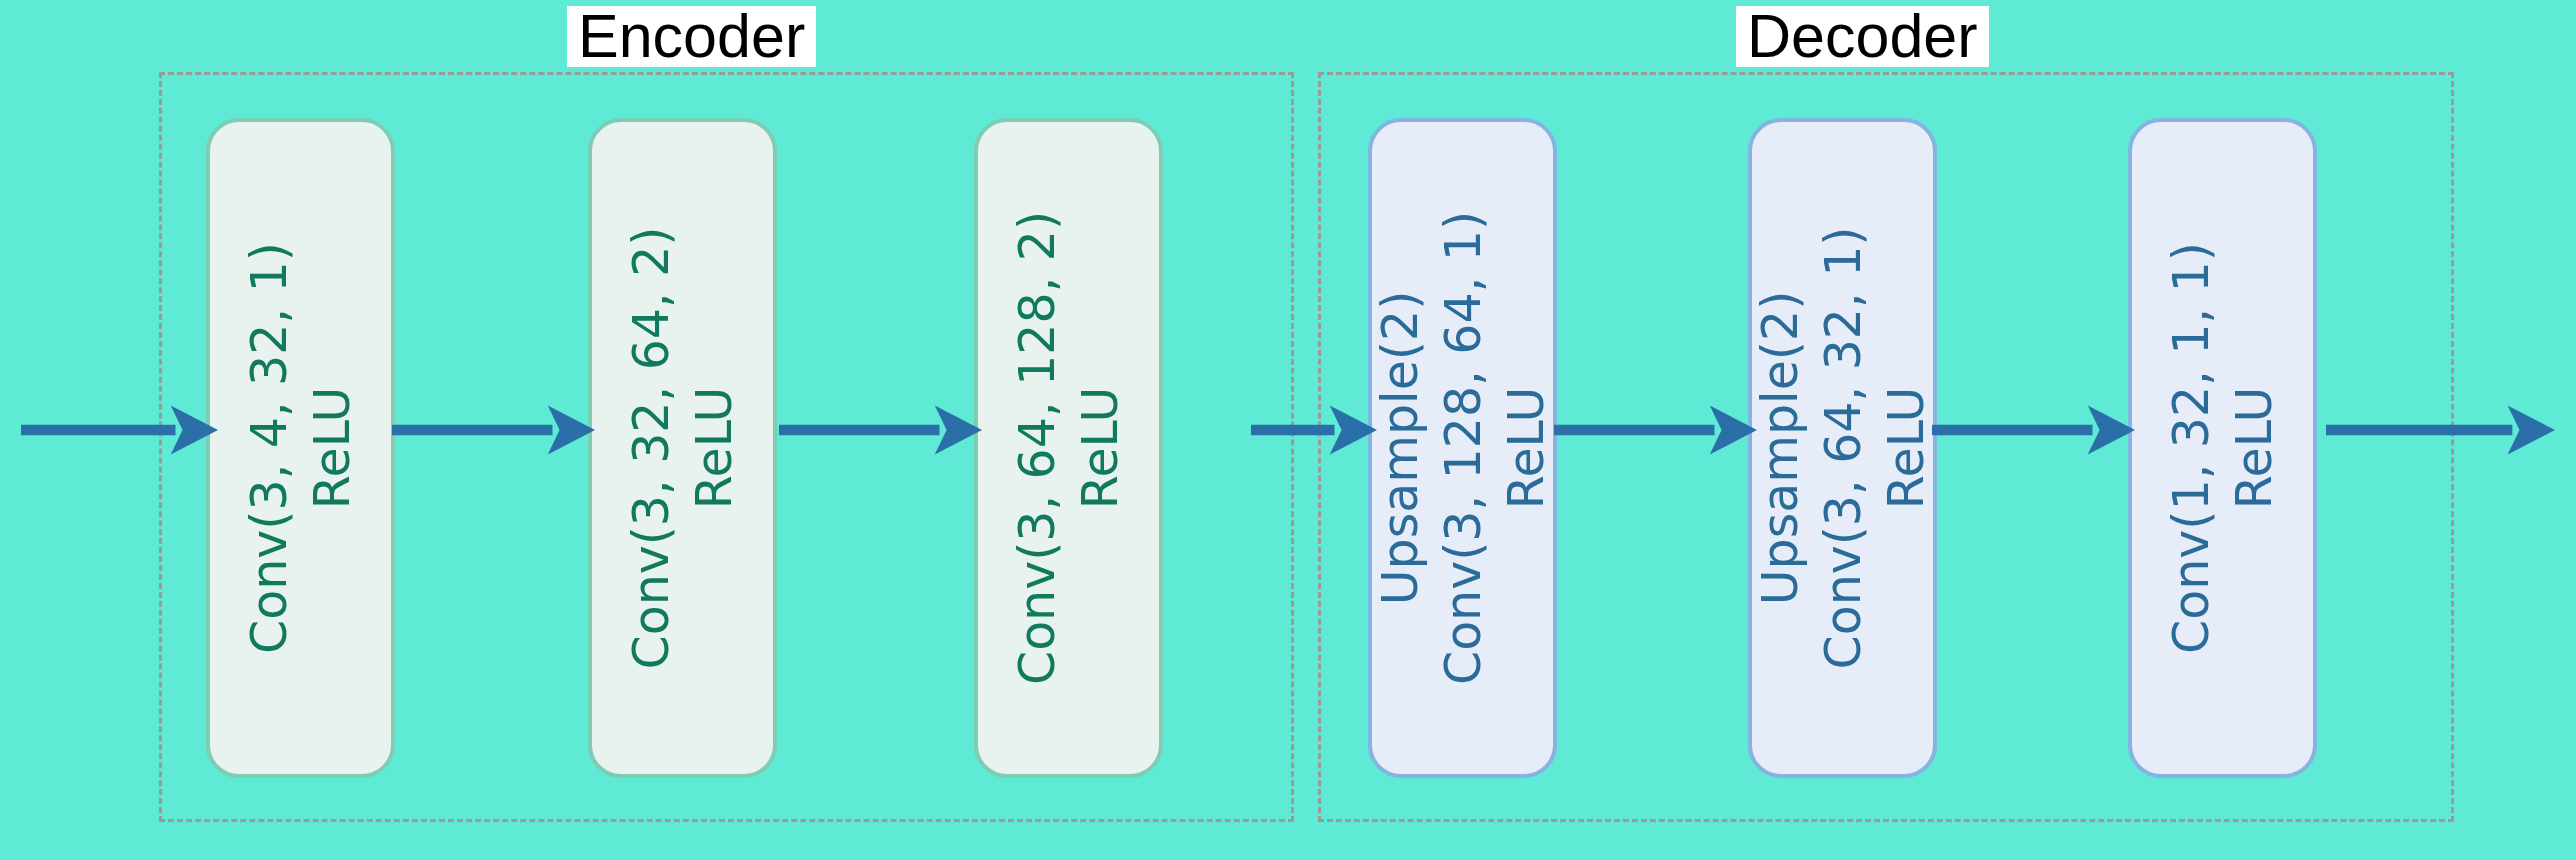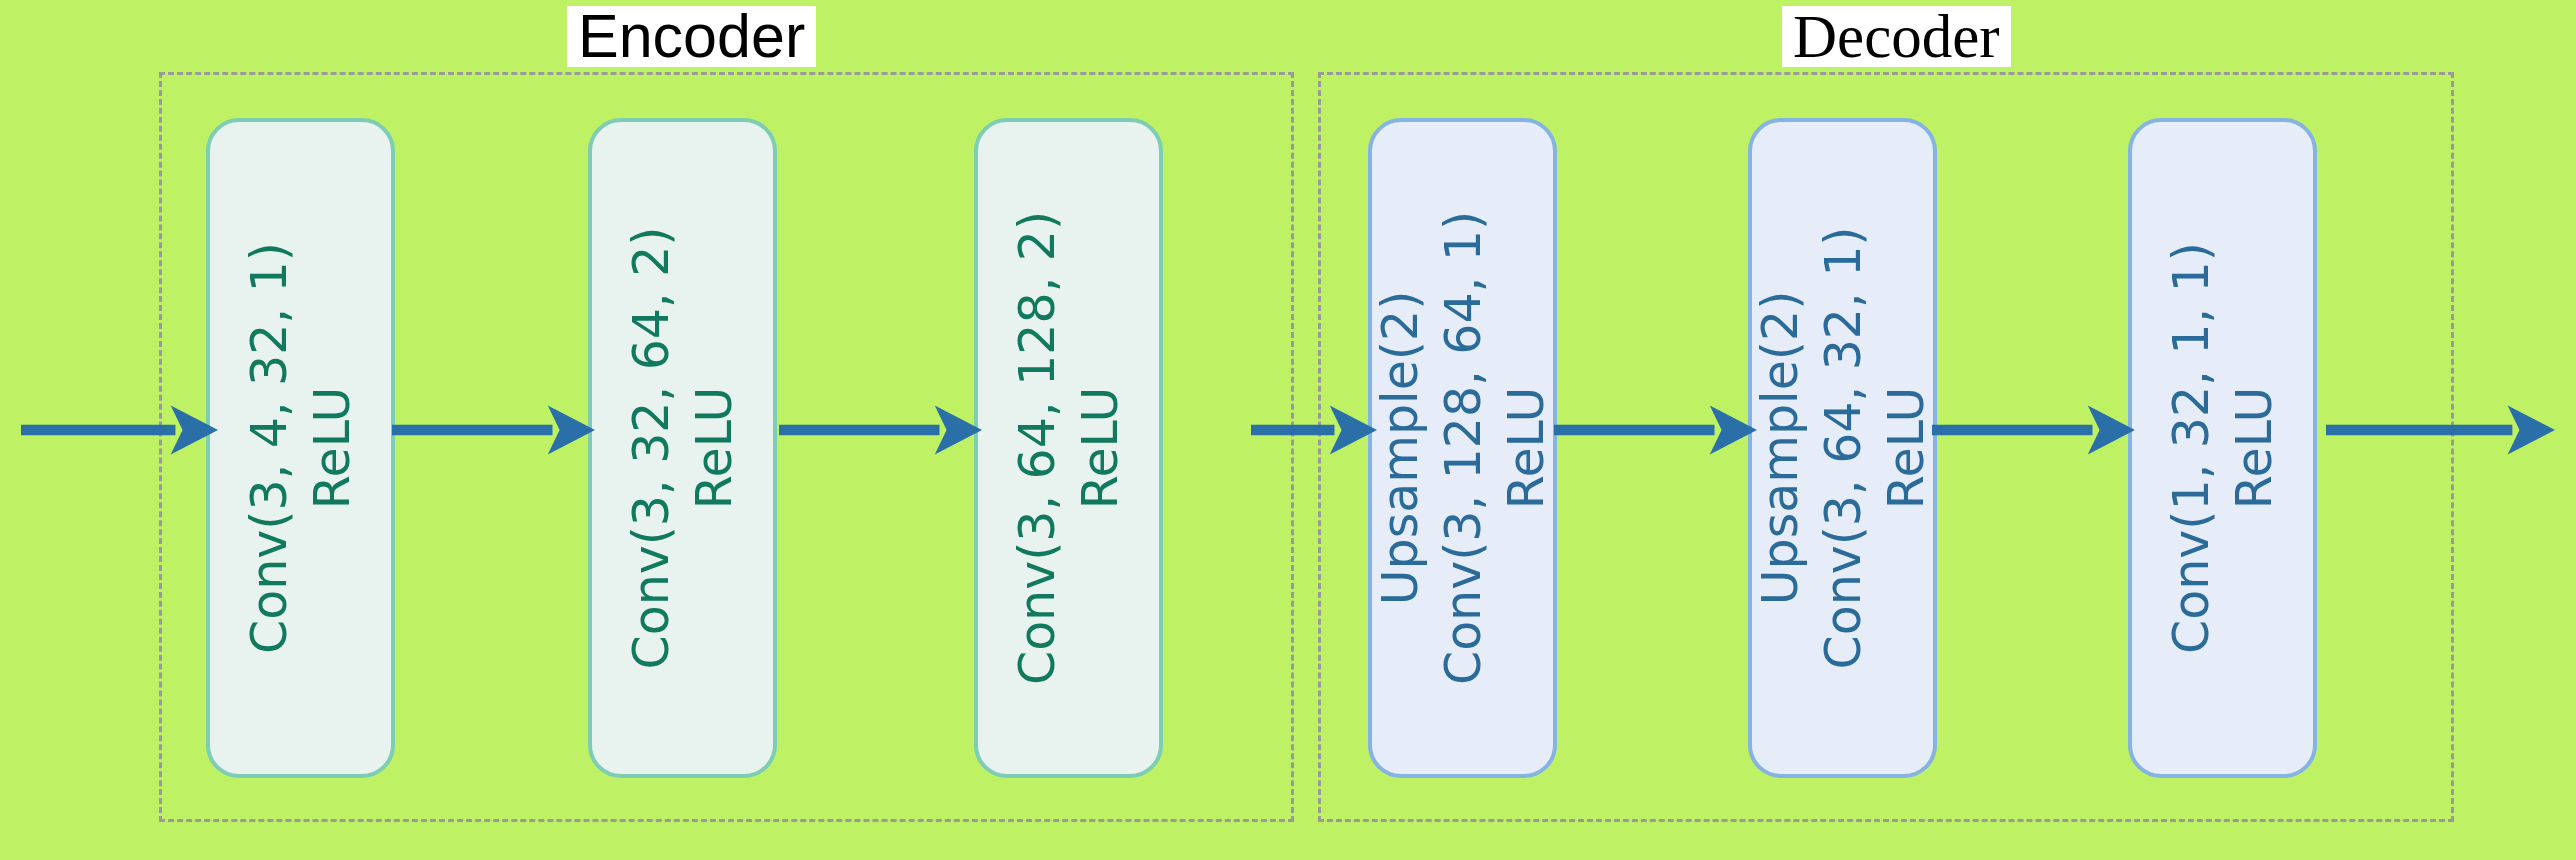--- a/index.html
+++ b/index.html
@@ -11,21 +11,21 @@
     width: 2576px;
     height: 861px;
     font-family: "DejaVu Sans", sans-serif;
     overflow: hidden;
   }
 
   #canvas {
     position: relative;
     width: 2576px;
     height: 861px;
-    background: #bef264;
+    background: #5eead4;
   }
 
   
   .group-box {
     position: absolute;
     box-sizing: border-box;
     border: 3.9px dashed #9a9a9a;
     background: transparent;
   }
   #group-encoder {
@@ -49,23 +49,22 @@
     font-family: "Liberation Sans", sans-serif;
     white-space: nowrap;
     background: #ffffff;
     padding: 0 11px;
   }
   #title-encoder {
     left: 567px;
     top: 6.3px;
   }
   #title-decoder {
-    left: 1782px;
+    left: 1736px;
     top: 6.3px;
-    font-family: Liberation Serif, serif;
   }
 
   
   .layer-block {
     position: absolute;
     box-sizing: border-box;
     border-radius: 33px;
     border-width: 4.7px;
     border-style: solid;
     top: 118px;

